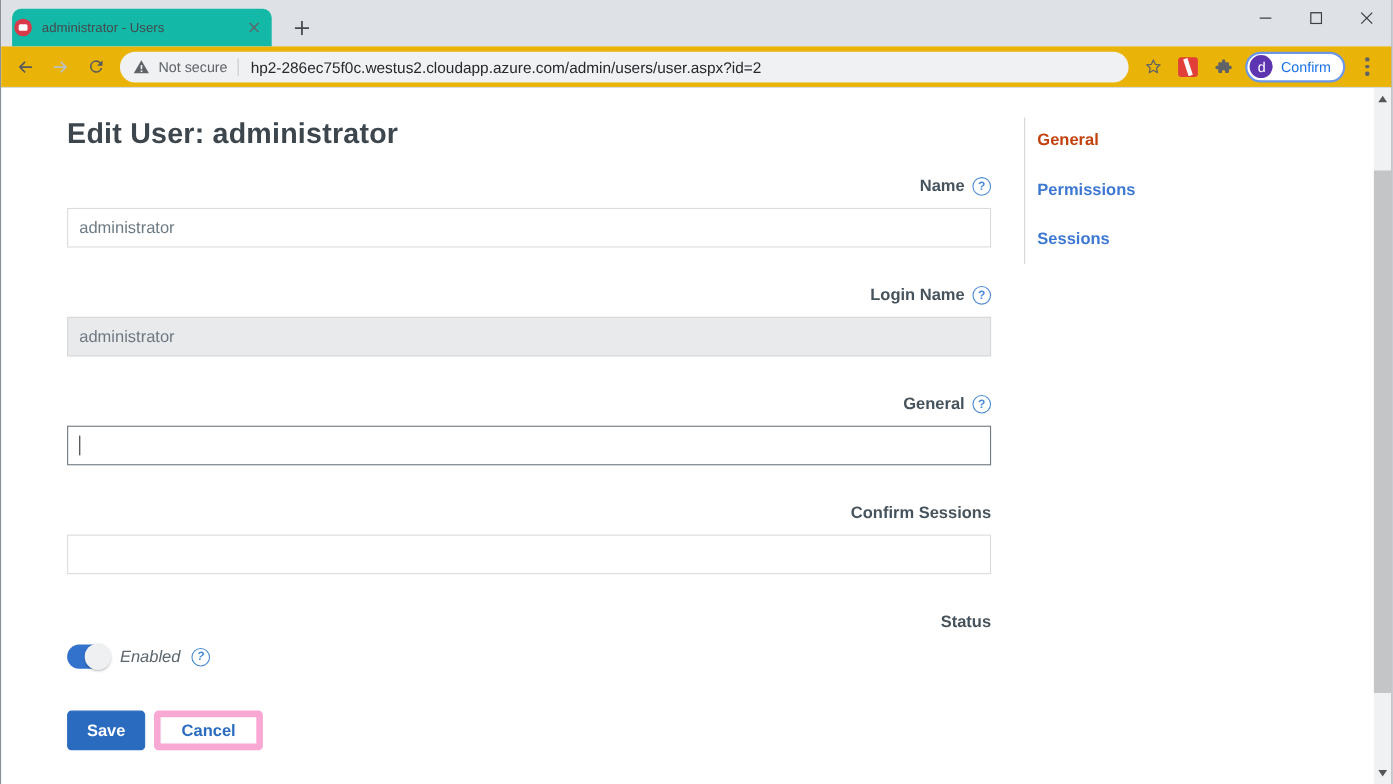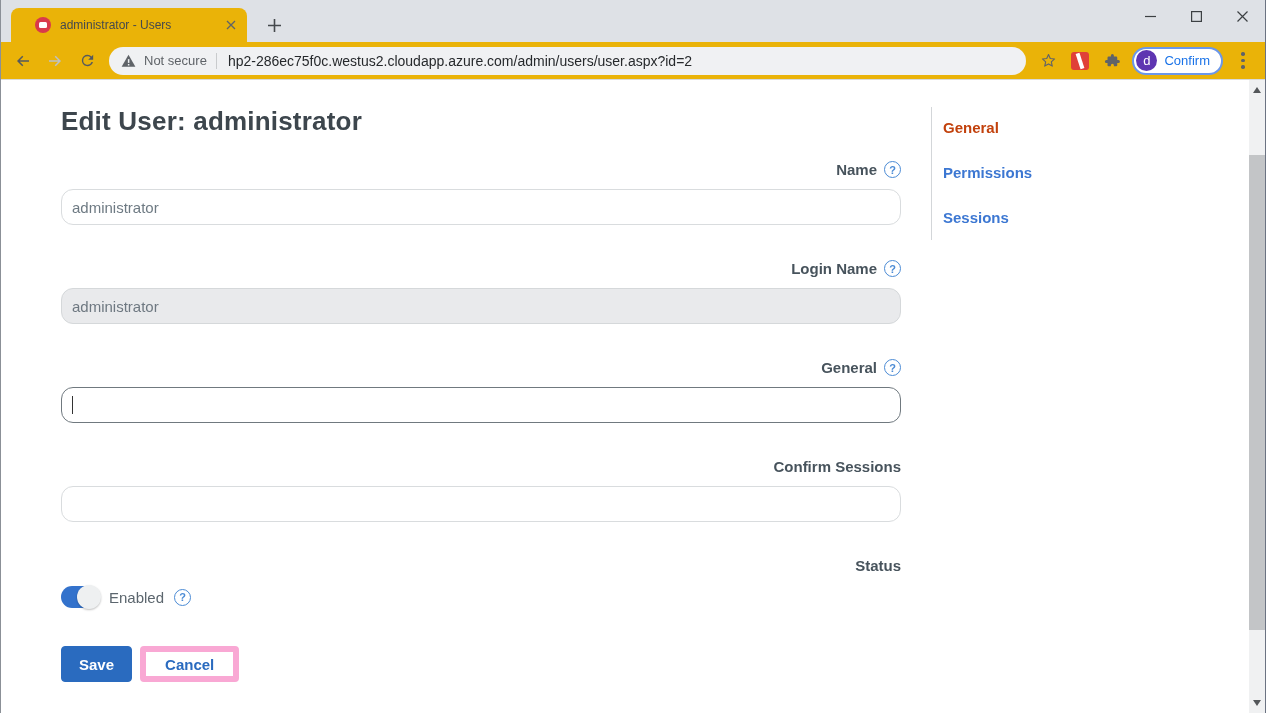--- a/index.html
+++ b/index.html
@@ -5,22 +5,22 @@
 <style>
   * { box-sizing: border-box; margin: 0; padding: 0; }
   html,body { width:1266px; height:713px; }
   body { font-family:"Liberation Sans", sans-serif; background:#fff; }
 
   .window { position:relative; width:1266px; height:713px; overflow:hidden;
             border-left:1px solid #8b9097; border-right:1px solid #6b7382; background:#fff; }
 
   
   .tabstrip { position:relative; height:42px; background:#dee1e6; }
-  .tab { position:absolute; left:10px; top:8px; width:236px; height:34px; background:#eab308;
-         border-radius:8px 8px 0 0; display:flex; align-items:center; padding:0 8px 0 24px; }
+  .tab { position:absolute; left:10px; top:8px; width:236px; height:34px; background:#14b8a6;
+         border-radius:8px 8px 0 0; display:flex; align-items:center; padding:0 8px 0 2px; }
   .favicon { width:16px; height:16px; border-radius:50%; background:#d93a4b; position:relative; flex:0 0 16px; }
   .favicon .glyph { position:absolute; left:4px; top:5px; width:8px; height:6px; background:#fff; border-radius:1.5px; }
   .tab-title { font-size:12px; color:#45494d; margin-left:9px; flex:1; white-space:nowrap; overflow:hidden; }
   .tab-close { width:17px; height:17px; margin-left:8px; display:flex; align-items:center; justify-content:center;
                border-radius:50%; cursor:pointer; }
   .newtab { position:absolute; left:259px; top:11px; width:28px; height:28px; display:flex;
             align-items:center; justify-content:center; cursor:pointer; }
   .win-controls { position:absolute; right:0; top:0; height:32px; display:flex; }
   .win-btn { width:46px; height:32px; display:flex; align-items:center; justify-content:center; cursor:pointer; }
 
@@ -48,30 +48,30 @@
   .content { position:absolute; top:80px; left:1px; right:17px; bottom:0; background:#fff; }
   .main { position:absolute; left:59px; top:0; width:840px; }
   h1.page-title { margin:26px 0 24px; font-size:26px; font-weight:600; color:#3d464d; letter-spacing:.2px; }
 
   .group { margin-bottom:35px; }
   .label-row { display:flex; align-items:center; gap:7px; margin-bottom:11px;justify-content:flex-end; }
   .field-label { font-size:15px; font-weight:700; color:#47535c; }
   .help-icon { width:17px; height:17px; border-radius:50%; border:1.5px solid #4b8bd5; color:#4b8bd5;
                font-size:11px; font-weight:700; display:flex; align-items:center; justify-content:center;
                cursor:pointer; flex:0 0 17px; }
-  .text-input { width:100%; height:36px; border:1px solid #d9dcde; border-radius:12px; background:#fff;
+  .text-input { width:100%; height:36px; border:1px solid #d9dcde; border-radius:0; background:#fff;
                 font-family:inherit; font-size:15px; color:#6e7a83; padding:0 10px; outline:none; }
   .text-input:disabled { background:#e9eaec; border-color:#d5d8da; color:#6e7881; }
   .pw-wrap { position:relative; }
   .text-input.focused { border-color:#70797f; }
   .caret { position:absolute; left:11px; top:9px; width:1px; height:18px; background:#333;
            animation:blink 1s steps(1) infinite; }
   @keyframes blink { 50% { opacity:0; } }
 
-  .status-row { display:flex; align-items:center; gap:10px; margin-top:12px; }
+  .status-row { display:flex; align-items:center; gap:10px; margin-top:12px;font-style:italic; }
   .toggle { position:relative; width:38px; height:22px; border-radius:11px; background:#3372cc; cursor:pointer; flex:0 0 38px; }
   .toggle .knob { position:absolute; right:-2px; top:-1px; width:24px; height:24px; border-radius:50%;
                   background:#eef0f1; box-shadow:0 1px 2px rgba(0,0,0,.25); }
   .status-text { font-size:15px; color:#5c666e; }
 
   .btn-row { display:flex; gap:8px; margin-top:38px; }
   .btn { height:36px; border-radius:4px; font-family:inherit; font-size:15px; font-weight:700; cursor:pointer; }
   .btn-primary { background:#2a6bbf; border:1px solid #2a6bbf; color:#fff; padding:0 17px; }
   .btn-secondary { background:#fff; border:6px solid #f9a8d4; color:#2a6bbf; padding:0 19px; }
 

